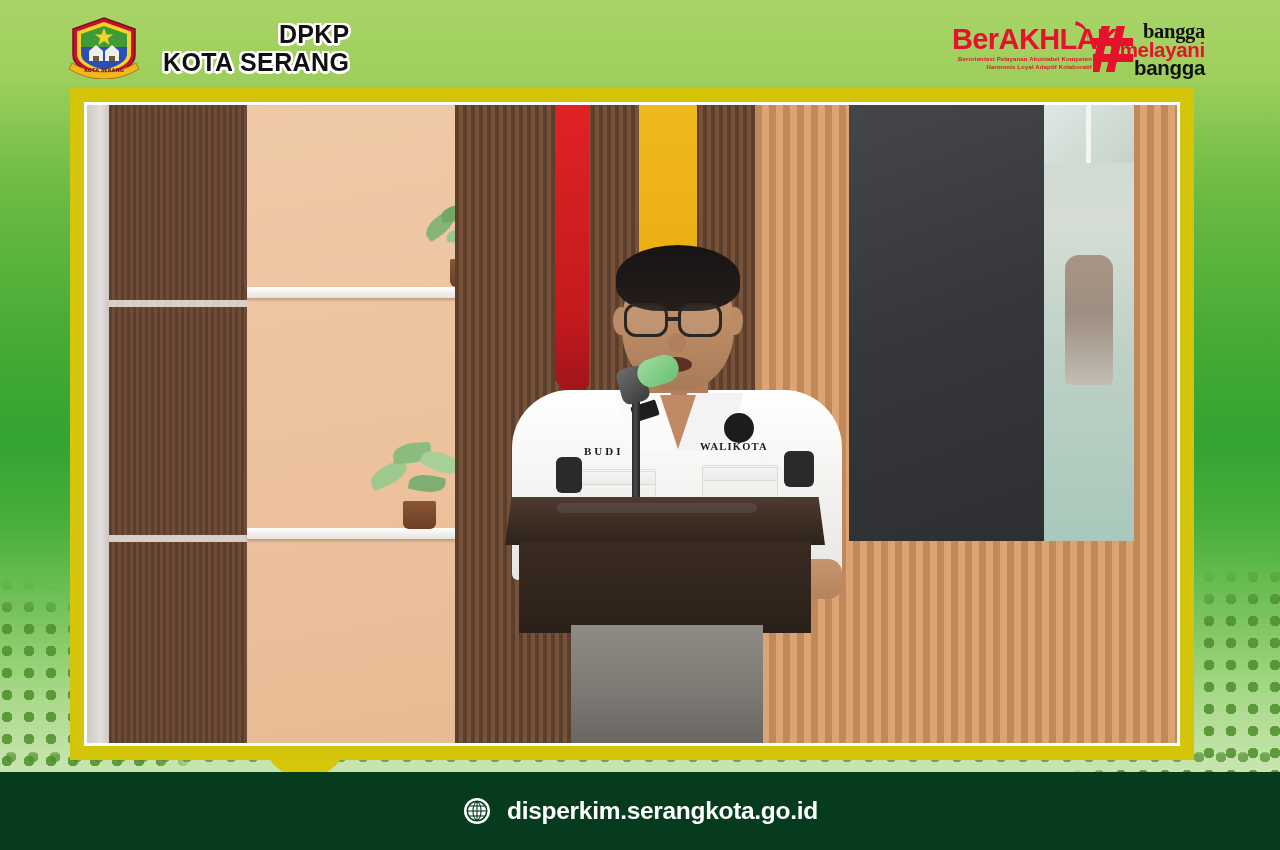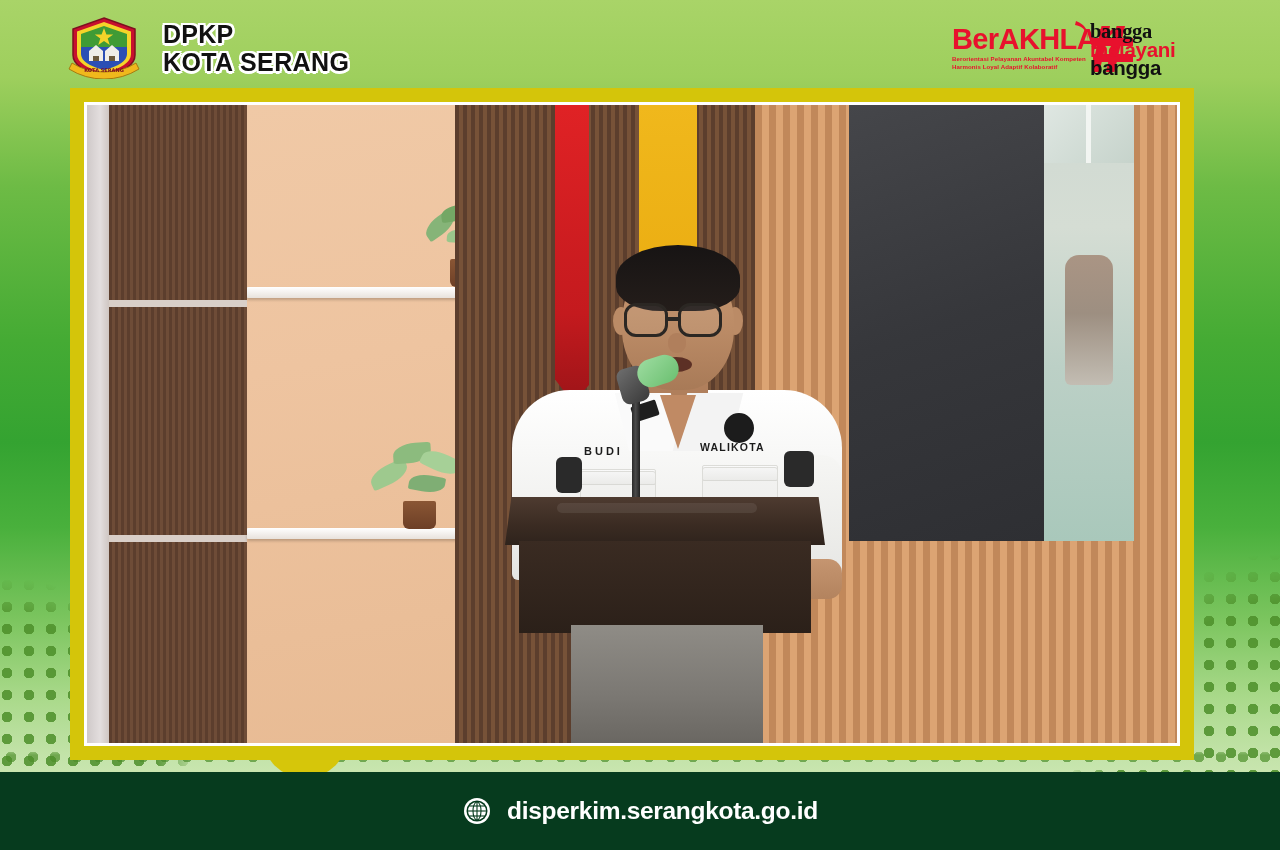--- a/index.html
+++ b/index.html
@@ -56,21 +56,21 @@
   }
   #circle-accent {
     position:absolute;
     left:262px; bottom:72px;
     width:86px; height:86px;
     border-radius:50%;
     background:#d6c60a;
   }
 
   
-  #header { position:absolute; left:0; top:0; width:1280px; height:92px; }
+  #header { position:absolute; left:0; top:0; width:1280px; height:92px;text-align:right; }
 
   #logo-mark {
     position:absolute; left:68px; top:17px;
     width:72px; height:62px;
   }
   #brand-text {
     position:absolute; left:163px; top:20px;
     font-weight:bold; font-size:25px; line-height:28px;
     color:#111; letter-spacing:.2px;
     text-shadow:
@@ -106,20 +106,21 @@
     width:1124px; height:672px;
     background:#d4c50a;
     padding:8px;
   }
   #frame-inner {
     position:absolute; left:14px; top:14px;
     width:1096px; height:644px;
     border:3px solid #ffffff;
     overflow:hidden;
     background:#7a5a43;
+    font-family:Liberation Serif, serif;
   }
   #photo { position:absolute; left:0; top:0; width:1090px; height:638px; overflow:hidden; }
 
   
   .ph { position:absolute; }
   #wall-left-pillar { left:0; top:0; width:22px; height:638px;
       background:linear-gradient(90deg,#cfc9c9,#e3dede 60%,#cfc6c2); }
   #wall-panels { left:22px; top:0; width:138px; height:638px;
       background:linear-gradient(90deg,#6b4a36,#5a3c2b 40%,#6d4c37);
       background-image:repeating-linear-gradient(90deg,#5c3e2d 0 3px,#6e4c37 3px 6px); }

